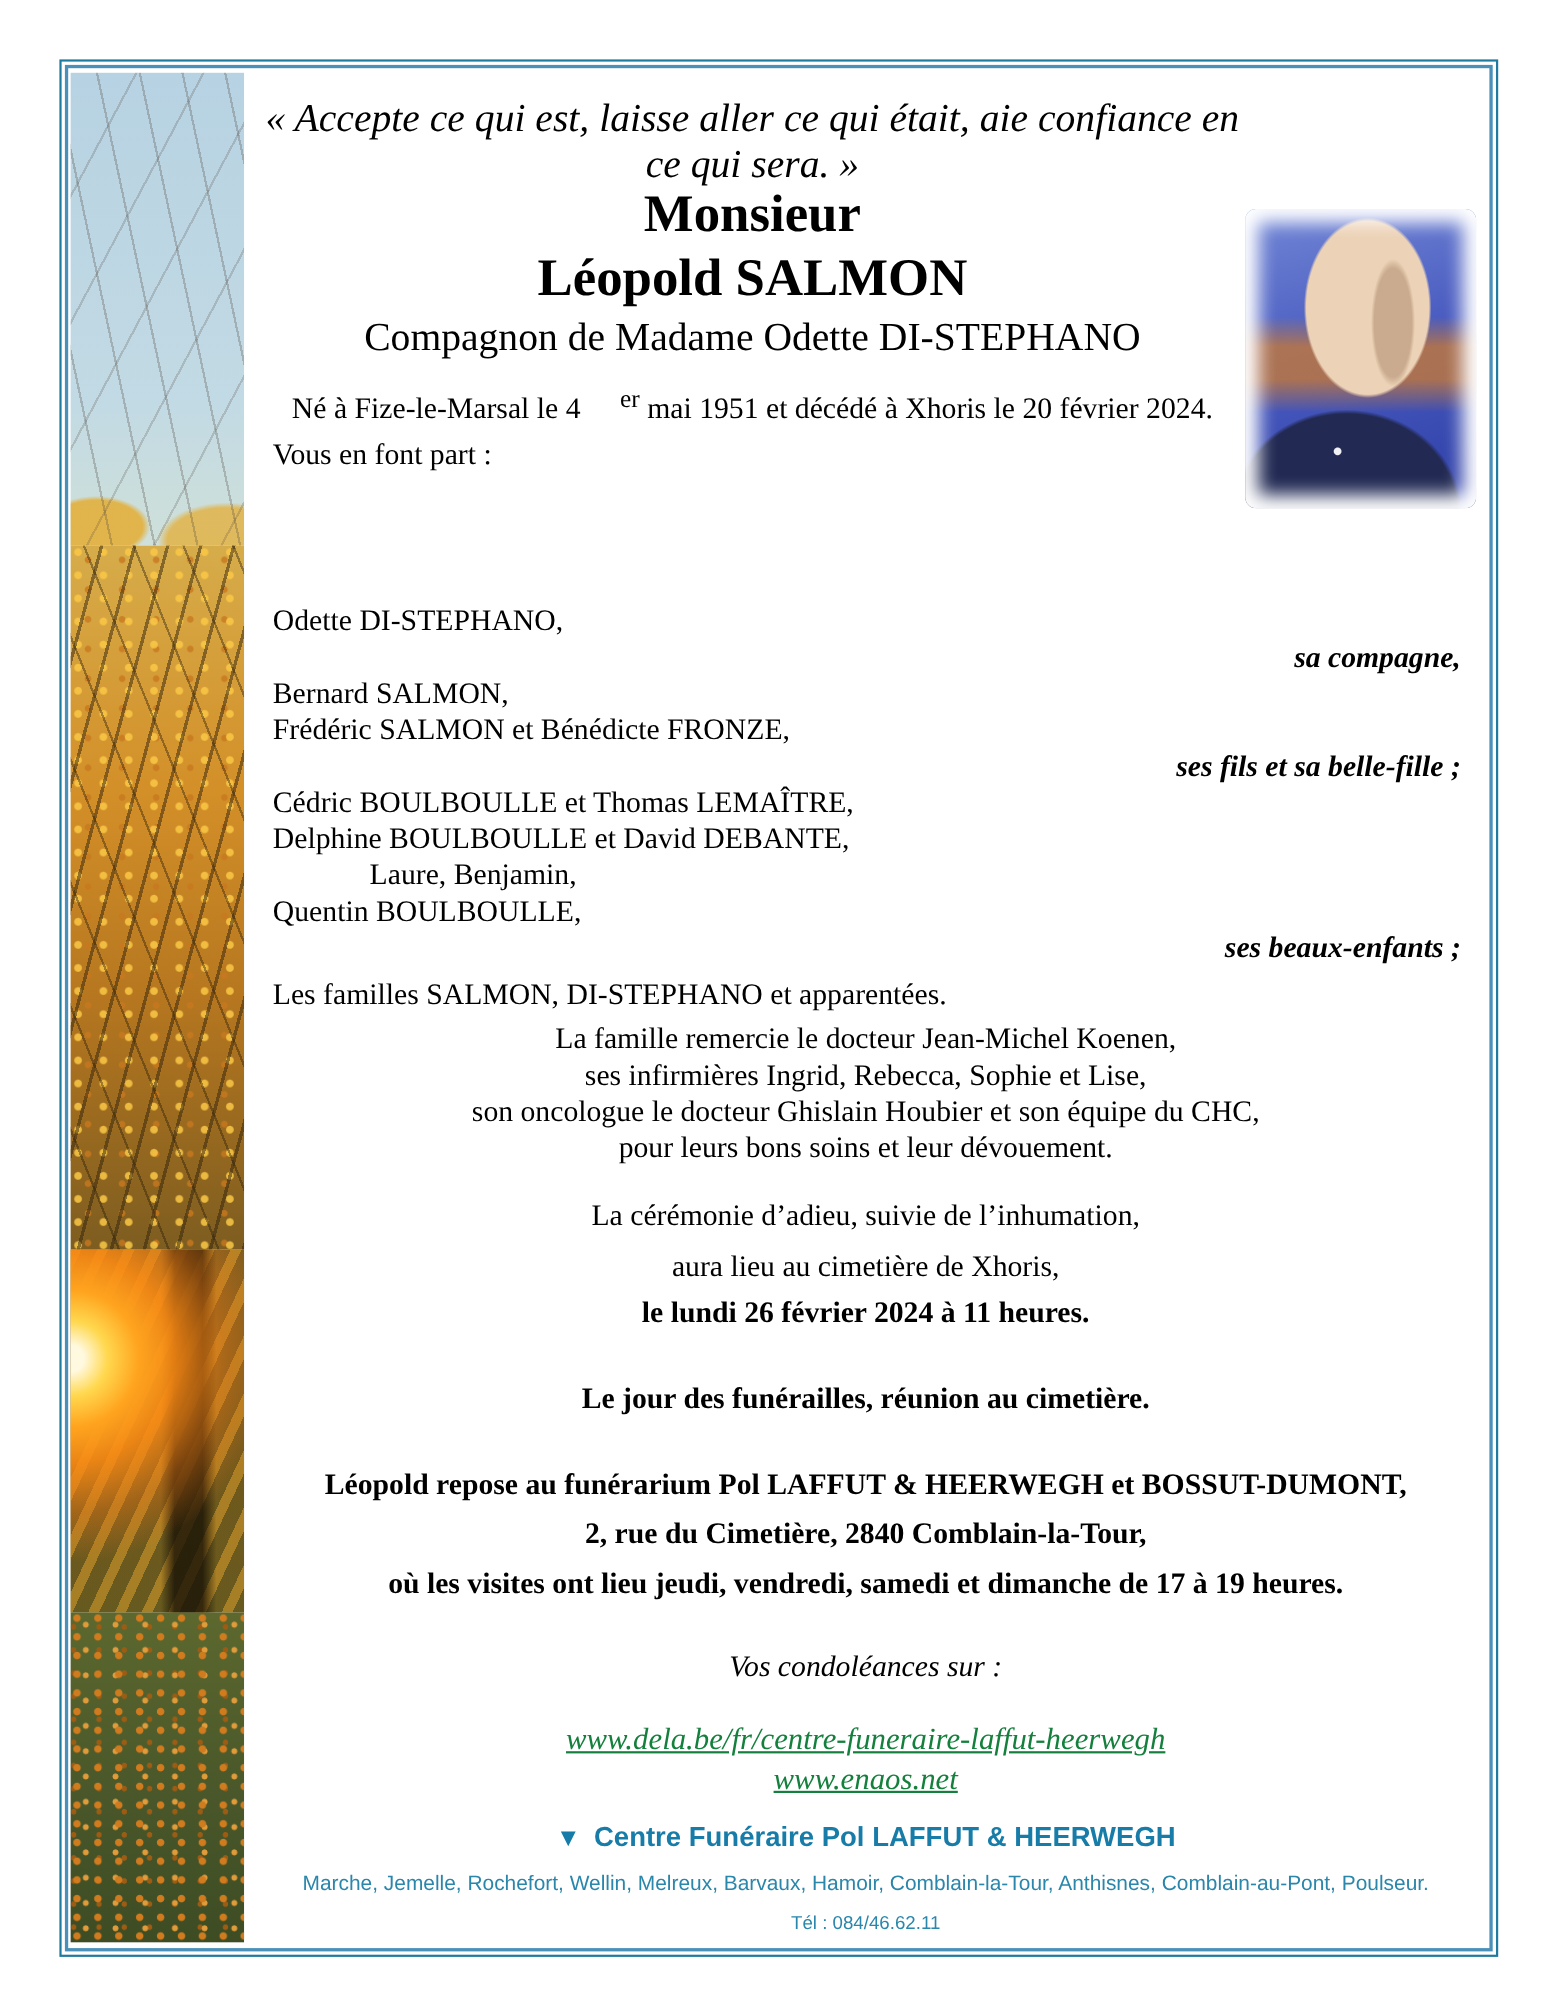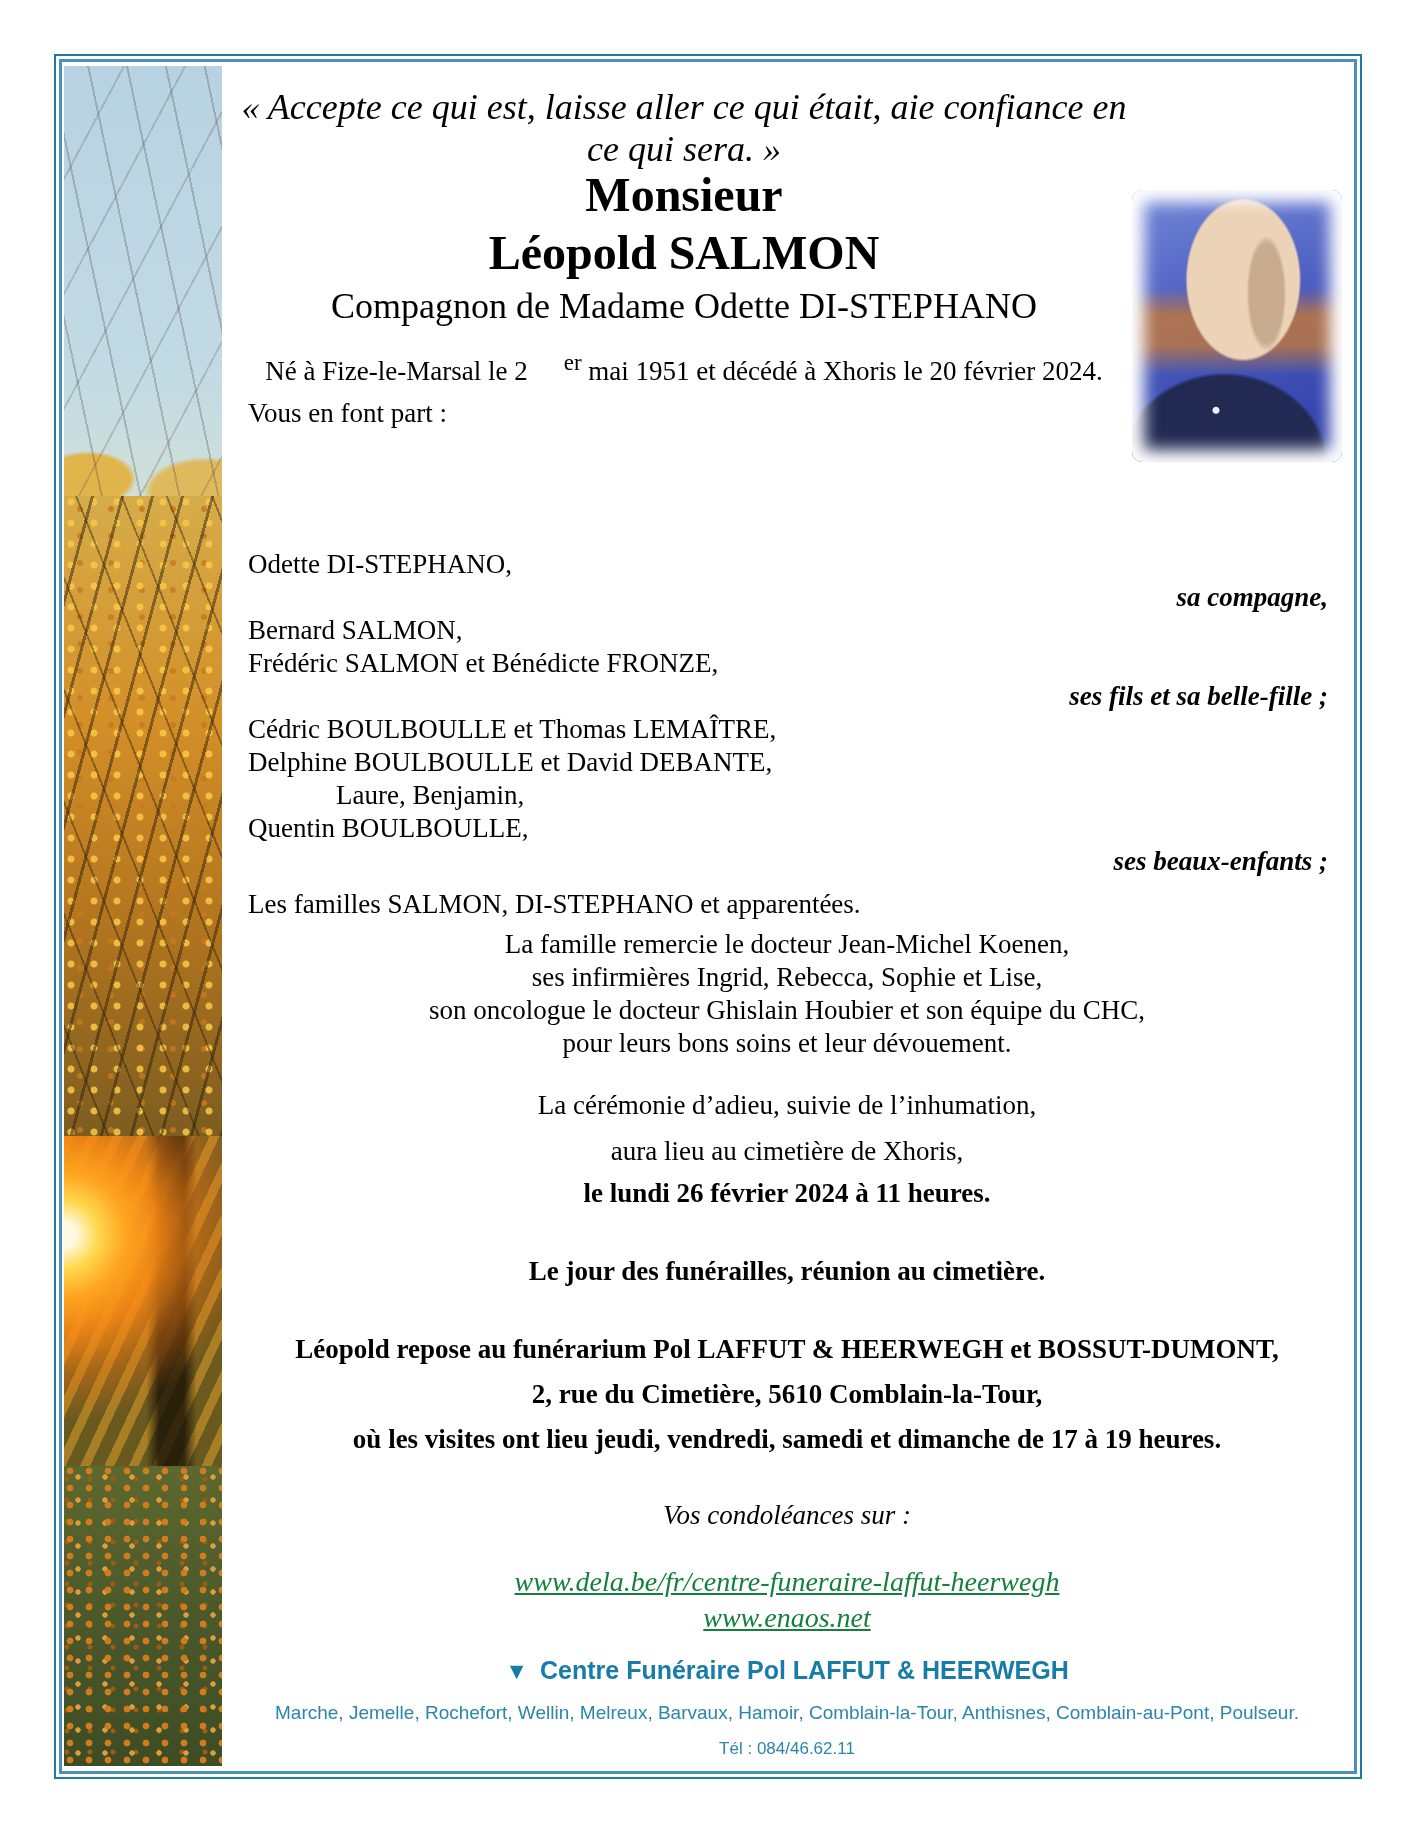--- a/index.html
+++ b/index.html
@@ -107,21 +107,21 @@
   </div>
 
   <div class="portrait"></div>
 
   <div class="quote">« Accepte ce qui est, laisse aller ce qui était, aie confiance en ce qui sera. »</div>
 
   <div class="header">
     <div class="title-line">Monsieur</div>
     <div class="title-line">Léopold SALMON</div>
     <div class="subtitle">Compagnon de Madame Odette DI-STEPHANO</div>
-    <div class="life-line"><span>Né à Fize-le-Marsal le 2</span><sup>er</sup><span> mai 1951 et décédé à Xhoris le 20 février 2024.</span></div>
+    <div class="life-line"><span>Né à Fize-le-Marsal le 4</span><sup>er</sup><span> mai 1951 et décédé à Xhoris le 20 février 2024.</span></div>
   </div>
 
   <div class="announce">Vous en font part :</div>
 
   <div class="family">
     <div class="fam-name">Odette DI-STEPHANO,</div>
     <div class="fam-rel">sa compagne,</div>
     <div class="fam-name">Bernard SALMON,</div>
     <div class="fam-name">Frédéric SALMON et Bénédicte FRONZE,</div>
     <div class="fam-rel">ses fils et sa belle-fille ;</div>
@@ -139,21 +139,21 @@
     <div>son oncologue le docteur Ghislain Houbier et son équipe du CHC,</div>
     <div>pour leurs bons soins et leur dévouement.</div>
   </div>
 
   <div class="center-col line-1136">aura lieu au cimetière de Xhoris,</div>
   <div class="center-col line-1090">La cérémonie d’adieu, suivie de l’inhumation,</div>
   <div class="center-col line-1178">le lundi 26 février 2024 à 11 heures.</div>
   <div class="center-col line-1256">Le jour des funérailles, réunion au cimetière.</div>
 
   <div class="center-col line-1334">Léopold repose au funérarium Pol LAFFUT &amp; HEERWEGH et BOSSUT-DUMONT,</div>
-  <div class="center-col line-1379">2, rue du Cimetière, 5610 Comblain-la-Tour,</div>
+  <div class="center-col line-1379">2, rue du Cimetière, 2840 Comblain-la-Tour,</div>
   <div class="center-col line-1424">où les visites ont lieu jeudi, vendredi, samedi et dimanche de 17 à 19 heures.</div>
 
   <div class="center-col line-1500">Vos condoléances sur :</div>
   <div class="center-col link-row line-1566"><a class="weblink">www.dela.be/fr/centre-funeraire-laffut-heerwegh</a></div>
   <div class="center-col link-row line-1602"><a class="weblink">www.enaos.net</a></div>
 
   <div class="center-col footer-head"><span class="tri">▼</span><span>Centre Funéraire Pol LAFFUT &amp; HEERWEGH</span></div>
   <div class="center-col footer-towns">Marche, Jemelle, Rochefort, Wellin, Melreux, Barvaux, Hamoir, Comblain-la-Tour, Anthisnes, Comblain-au-Pont, Poulseur.</div>
   <div class="center-col footer-tel">Tél : 084/46.62.11</div>
 

